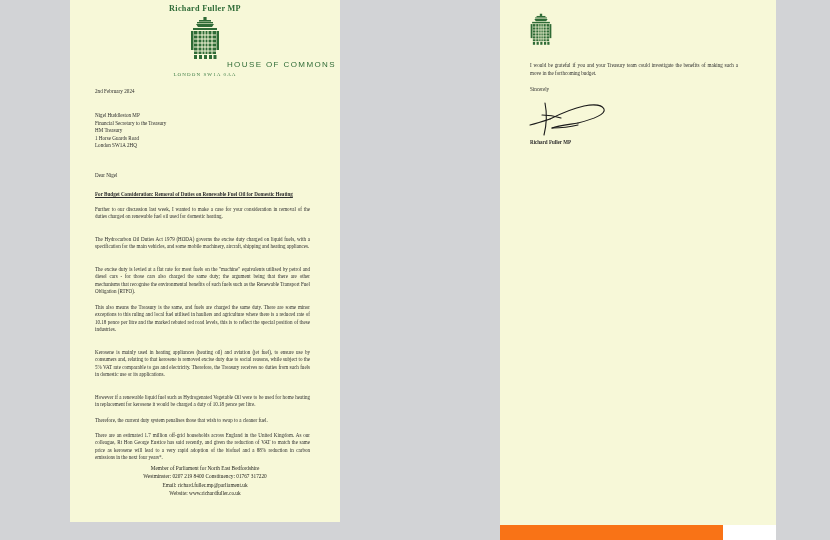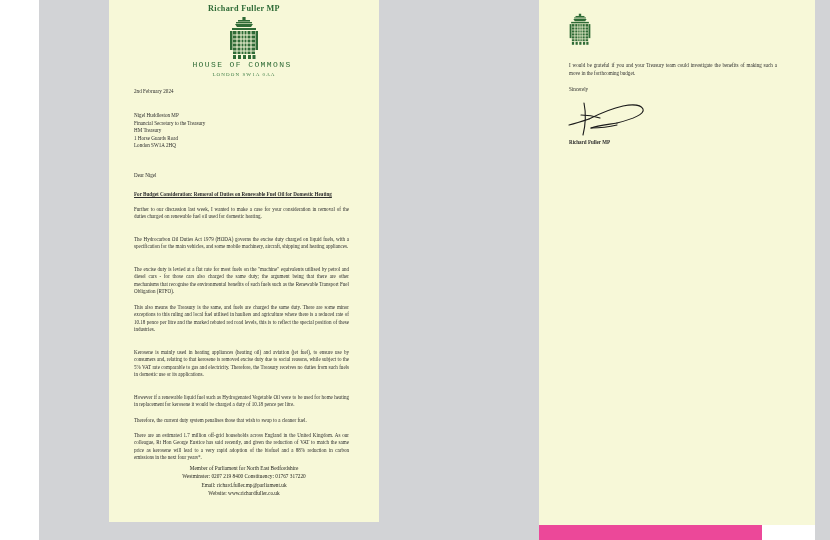--- a/index.html
+++ b/index.html
@@ -10,22 +10,21 @@
     width: 830px;
     height: 540px;
     background: #ffffff;
     font-family: "Liberation Sans", sans-serif;
     overflow: hidden;
   }
   .viewer {
     position: absolute;
     left: 0; top: 0;
     width: 723px; height: 540px;
-    background: #ec4899;
-    margin-left: 39px;
+    background: #f97316;
   }
   .grayband {
     position: absolute;
     background: #d2d3d6;
   }
   .band-left  { left: 0;   top: 0; width: 70px;  height: 540px; }
   .band-mid   { left: 340px; top: 0; width: 160px; height: 540px; }
   .band-right { left: 776px; top: 0; width: 54px;  height: 540px; }
   .band-bot1  { left: 70px;  top: 522px; width: 270px; height: 18px; }
 
@@ -63,22 +62,22 @@
   .crest-2 {
     position: absolute;
     left: 24px;
     top: 12px;
     width: 34px;
     height: 36px;
   }
   .hoc {
     position: absolute;
     left: 0; right: 4px; top: 60px;
-    text-align: center;
-    font-family: Liberation Mono, monospace;
+    text-align: right;
+    font-family: Liberation Sans, sans-serif;
     font-size: 8px;
     letter-spacing: 1.4px;
     color: #2f6b36;
   }
   .hoc-sub {
     position: absolute;
     left: 0; right: 0; top: 72px;
     text-align: center;
     font-family: "Liberation Serif", serif;
     font-size: 5px;

